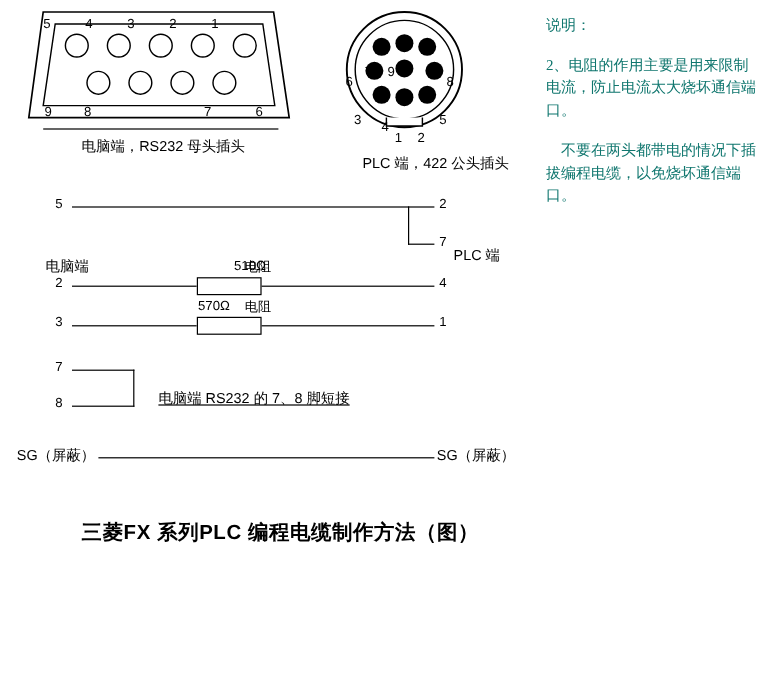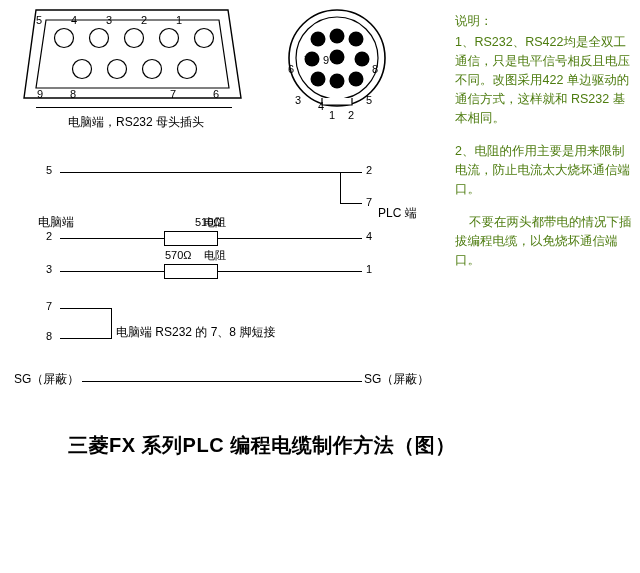--- a/index.html
+++ b/index.html
@@ -27,24 +27,25 @@
     line-height: 15px;
     white-space: pre;
     color: #000;
   }
   .txt-sm { font-size: 11px; }
   .num { font-size: 11px; }
   .note {
     font-size: 12.5px;
     line-height: 19px;
     white-space: pre-wrap;
-    color: #4d7c0f;
+    color: #0f766e;
+    font-family: Liberation Serif, serif;
   }
   .title {
-    font-size: 20px;
+    font-size: 17px;
     font-weight: bold;
     letter-spacing: 0.5px;
     white-space: pre;
   }
   .caption { font-size: 12px; white-space: pre; }
   .line-h {
     background: #000;
     height: 1px;
   }
   .line-v {
@@ -109,24 +110,24 @@
     <div class="abs num" style="left:22px; top:48px;">7</div>
     <div class="abs num" style="left:6px; top:57px;">6</div>
     <div class="abs num" style="left:41px; top:48px;">9</div>
     <div class="abs num" style="left:90px; top:57px;">8</div>
     <div class="abs num" style="left:13px; top:88px;">3</div>
     <div class="abs num" style="left:36px; top:94px;">4</div>
     <div class="abs num" style="left:84px; top:88px;">5</div>
     <div class="abs num" style="left:47px; top:103px;">1</div>
     <div class="abs num" style="left:66px; top:103px;">2</div>
   </div>
+  <div class="abs caption" style="left:302px; top:128px;">PLC 端，422 公头插头</div>
 
   <div class="abs" style="left:455px; top:12px; width:178px;">
     <div class="note">说明：</div>
-    <div class="note" style="margin-top:2px;">1、RS232、RS422均是全双工通信，只是电平信号相反且电压不同。改图采用422 单边驱动的通信方式，这样就和 RS232 基本相同。</div>
     <div class="note" style="margin-top:14px;">2、电阻的作用主要是用来限制电流，防止电流太大烧坏通信端口。</div>
     <div class="note" style="margin-top:14px;">    不要在两头都带电的情况下插拔编程电缆，以免烧坏通信端口。</div>
   </div>
 
   <div class="abs txt" style="left:14px; top:215px;margin-left:24px;">电脑端</div>
   <div class="abs txt" style="left:378px; top:206px;">PLC 端</div>
 
   <div class="abs num" style="left:46px; top:164px;">5</div>
   <div class="abs line-h" style="left:60px; top:172px; width:302px;"></div>
   <div class="abs line-v" style="left:340px; top:172px; height:32px;"></div>
@@ -148,21 +149,21 @@
   <div class="abs line-h" style="left:218px; top:271px; width:144px;"></div>
   <div class="abs num" style="left:366px; top:263px;">1</div>
   <div class="abs txt-sm" style="left:165px; top:249px;">570Ω</div>
   <div class="abs txt-sm" style="left:204px; top:248px;">电阻</div>
 
   <div class="abs num" style="left:46px; top:300px;">7</div>
   <div class="abs num" style="left:46px; top:330px;">8</div>
   <div class="abs line-h" style="left:60px; top:308px; width:52px;"></div>
   <div class="abs line-v" style="left:111px; top:308px; height:31px;"></div>
   <div class="abs line-h" style="left:60px; top:338px; width:52px;"></div>
-  <div class="abs txt" style="left:116px; top:325px;">电脑端 RS232 的 7、8 脚短接</div>
+  <div class="abs txt" style="left:132px; top:325px;text-decoration:underline;">电脑端 RS232 的 7、8 脚短接</div>
 
   <div class="abs txt" style="left:14px; top:372px;">SG（屏蔽）</div>
   <div class="abs line-h" style="left:82px; top:381px; width:280px;"></div>
   <div class="abs txt" style="left:364px; top:372px;">SG（屏蔽）</div>
 
   <div class="abs title" style="left:68px; top:432px;">三菱FX 系列PLC 编程电缆制作方法（图）</div>
 
 </div>
 
 </body></html>

